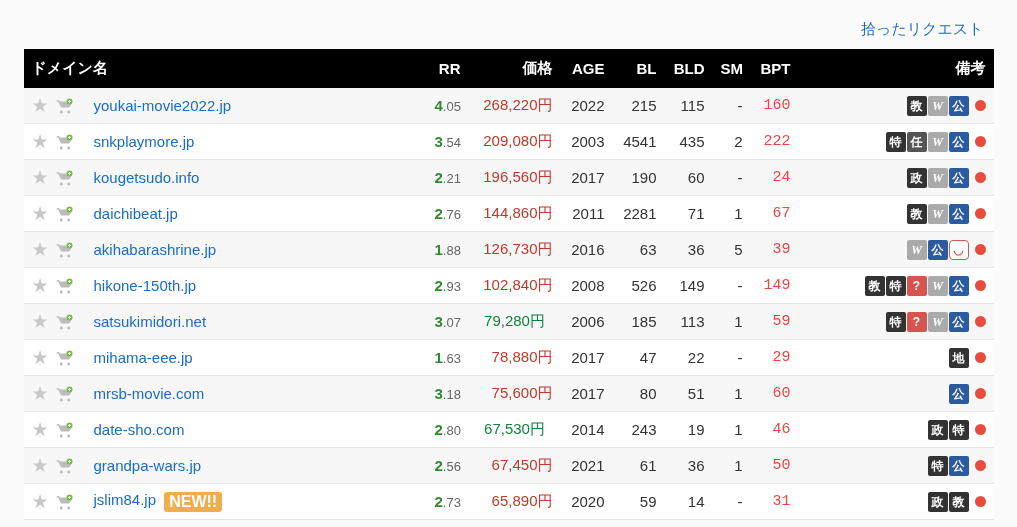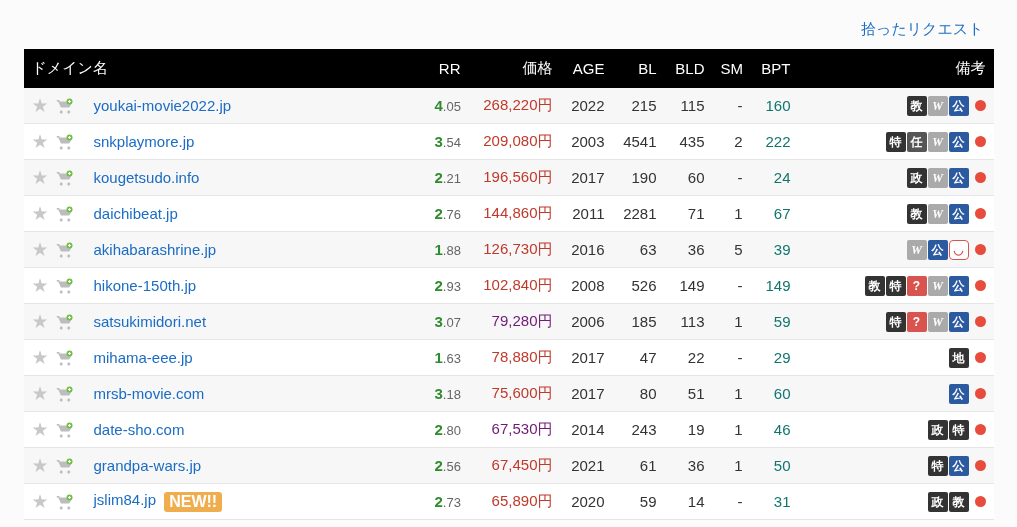--- a/index.html
+++ b/index.html
@@ -1,35 +1,35 @@
 <!DOCTYPE html>
 <html><head>
 <meta charset="utf-8">
 <style>
   body { margin:0; font-family:"Hiragino Kaku Gothic Pro","Meiryo",sans-serif; background:#fbfbfb; font-size:15px; color:#333; }
   .wrap { width:970px; margin:0 auto; padding:20px 20px 5px 20px; }
   .toplink { text-align:right; padding:0 10px 10px; }
   .toplink a { color:#1a6cc4; text-decoration:none; }
   table { width:100%; border-collapse:collapse; background:#fff; table-layout:fixed; }
-  thead th { background:#000; color:#fff; font-weight:normal; padding:10px 8px; text-align:right; font-size:15px; }
+  thead th { background:#000; color:#fff; font-weight:bold; padding:10px 8px; text-align:right; font-size:15px; }
   thead th.left { text-align:left; }
   tbody td { padding:6px 8px; border-bottom:1px solid #e6e6e6; text-align:right; vertical-align:middle; white-space:nowrap; }
   tbody tr:nth-child(odd){ background:#f7f7f7; }
   tbody tr:nth-child(even){ background:#fff; }
   td.domain { text-align:left;margin-top:24px; }
   td.icons { text-align:left; width:58px; }
   .star { color:#c8c8c8; font-size:19px; display:inline-block; vertical-align:middle; }
   .cart { display:inline-block; width:20px; height:18px; position:relative; vertical-align:middle; margin-left:2px; }
   .cart svg { width:20px; height:18px; }
   .domlink { color:#1a6cc4; text-decoration:none; }
   .rr-int { color:#2e8b2e; font-weight:bold; }
   .rr-dec { color:#666; font-size:13px; }
   .price-red { color:#c0392b; }
-  .price-blk { color:#701a75; }
-  .bpt { color:#0f766e; }
+  .price-blk { color:#15803d;text-align:center; }
+  .bpt { color:#ef4444;font-family:Liberation Mono, monospace; }
   .tags { text-align:right; }
   .tag { display:inline-block; width:20px; height:20px; line-height:20px; text-align:center; font-size:12px; font-weight:bold; color:#fff; margin-left:1px; vertical-align:middle; border-radius:2px; }
   .tag-edu { background:#333; } 
   .tag-w { background:#aaa; color:#fff; font-family:serif; font-style:italic; }
   .tag-pub { background:#2c5aa0; } 
   .tag-sp  { background:#333; } 
   .tag-ap  { background:#555; } 
   .tag-q   { background:#d9534f; } 
   .tag-lo  { background:#333; } 
   .tag-gov { background:#333; } 

